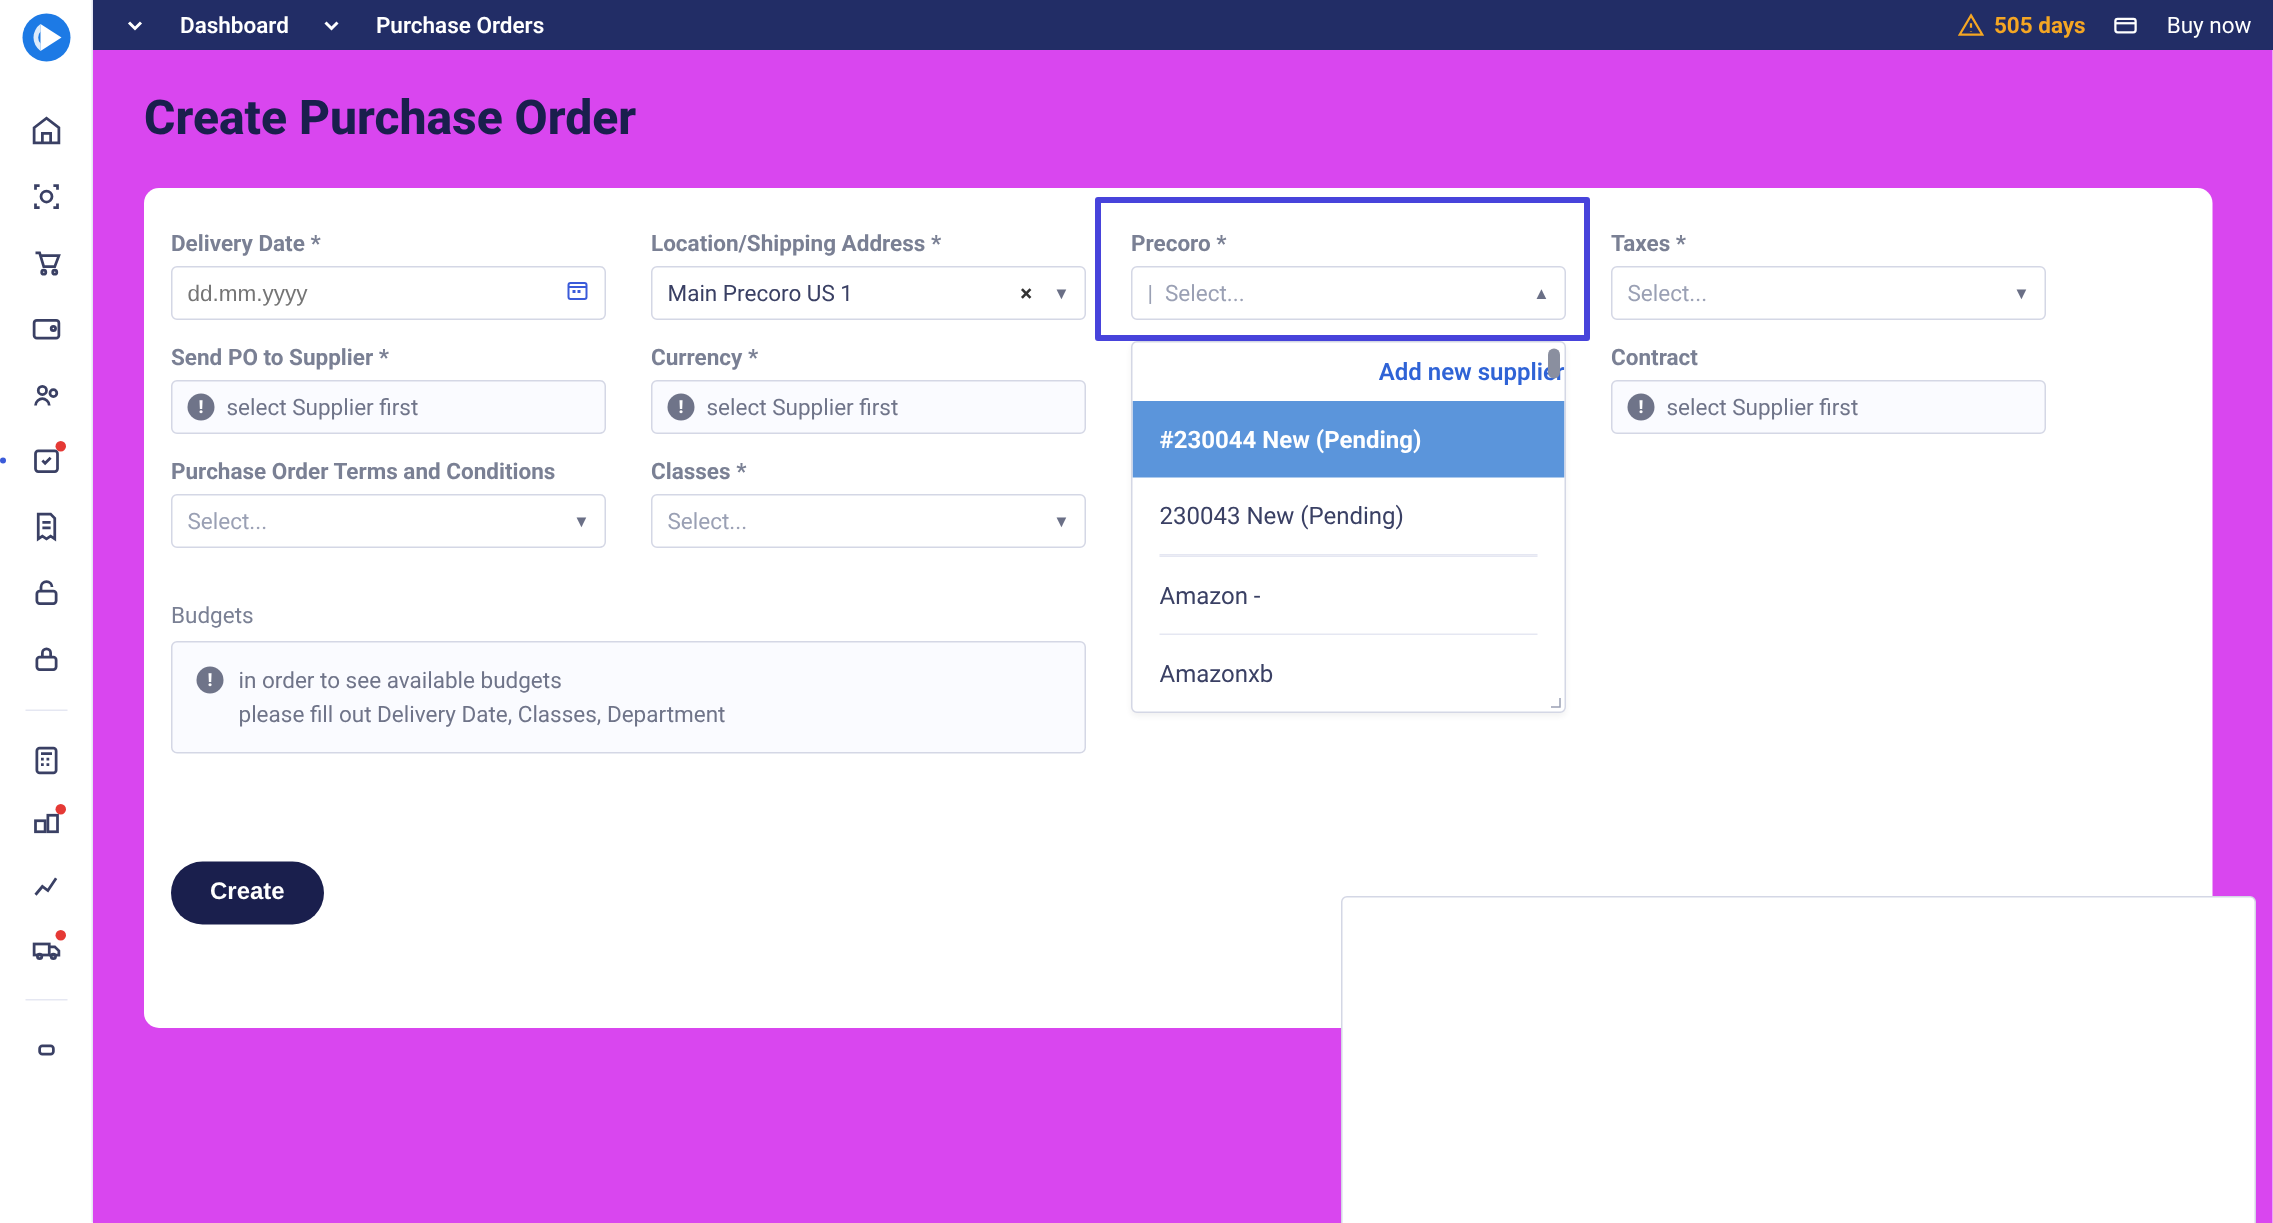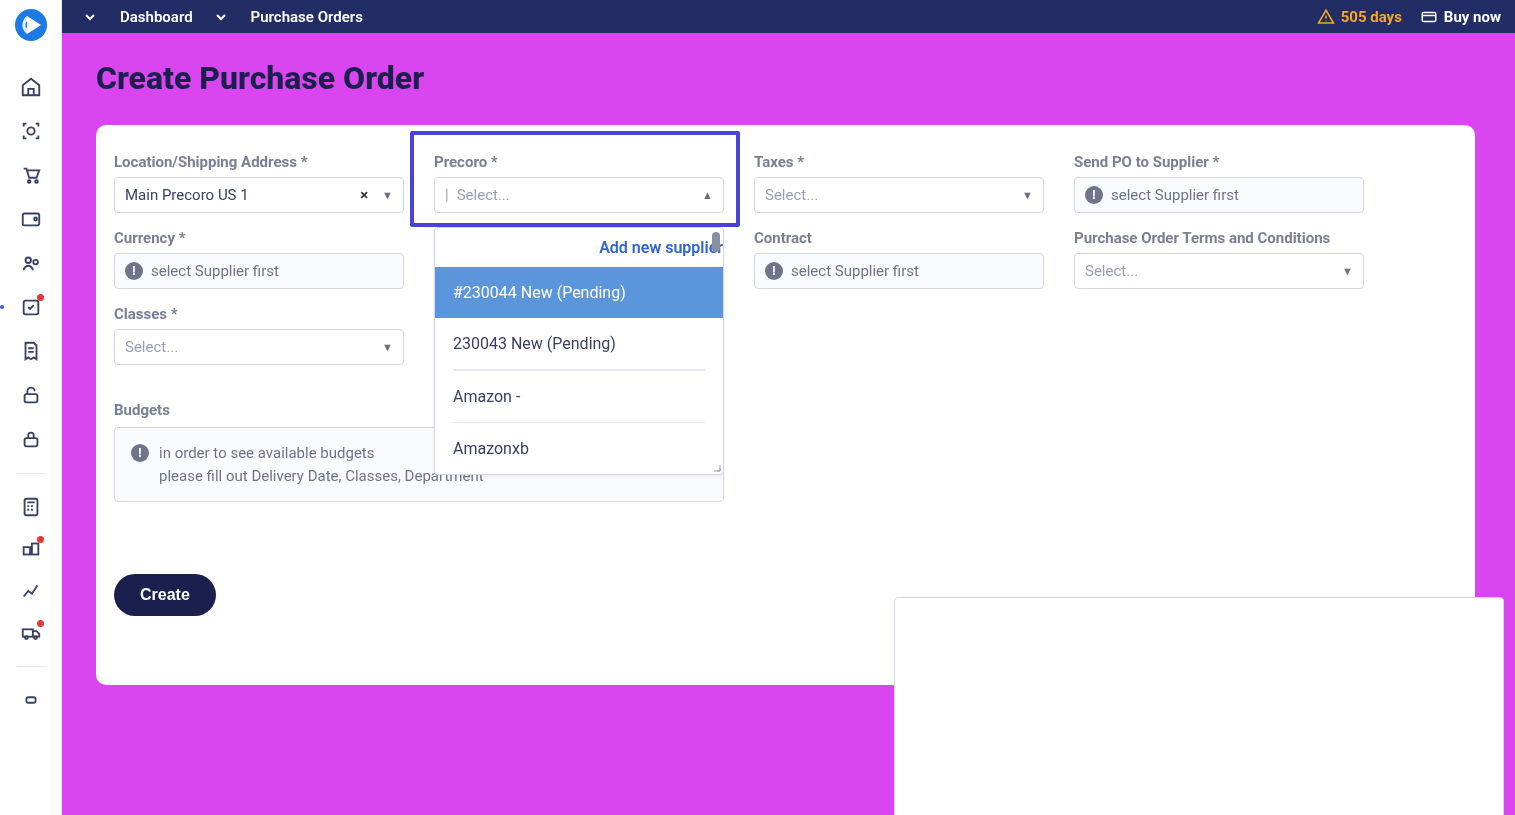--- a/index.html
+++ b/index.html
@@ -30,21 +30,21 @@
     gap: 24px;
     margin-right: 22px;
     font-weight: 600;
   }
   .topbar .chev {
     width: 12px; height: 12px;
     display: inline-block;
   }
   .topbar .right { margin-left: auto; display:flex; align-items:center; gap:18px; }
   .topbar .warning { color: #f5a623; font-weight:700; display:flex; align-items:center; gap:6px; }
-  .topbar .buynow { color:#fff; font-weight:700; display:flex; align-items:center; gap:6px; }
+  .topbar .buynow { color:#fff; font-weight:400; display:flex; align-items:center; gap:18px; }
 
   
   .sidebar {
     position: fixed;
     top:0; bottom:0; left:0;
     width:62px;
     background:#ffffff;
     border-right:1px solid #e5e7f2;
     display:flex;
     flex-direction:column;
@@ -206,21 +206,21 @@
     overflow-y:auto;
   }
   .dropdown .item {
     padding: 16px 18px;
     font-size:16px;
     color:#3a4064;
   }
   .dropdown .item.active {
     background:#5b95db;
     color:#fff;
-    font-weight:400;
+    font-weight:700;
   }
   .dropdown .sep {
     height:1px;
     background:#e5e7f2;
     margin: 0 18px;
   }
   .dropdown .scroll::-webkit-scrollbar { width:8px; }
   .dropdown .scroll::-webkit-scrollbar-track { background:transparent; }
   .dropdown .scroll::-webkit-scrollbar-thumb { background:#9aa0b4; border-radius:4px; }
   .dropdown .scroll-handle {
@@ -235,21 +235,21 @@
     bottom:2px; right:2px;
     width:12px; height:12px;
   }
 
   .budgets-section {
     margin-top: 36px;
     width: 610px;
   }
   .budgets-section .label {
     font-size:15px;
-    font-weight:700;
+    font-weight:400;
     color:#7a8094;
     margin-bottom:8px;
   }
   .budget-box {
     border:1px solid #d4d7e5;
     border-radius:4px;
     background:#fafbff;
     padding: 14px 16px;
     display:flex;
     gap:10px;
@@ -439,20 +439,34 @@
     </div>
   </div>
 </header>
 
 <main class="main">
   <h1 class="page-title">Create Purchase Order</h1>
 
   <div class="card">
     <div class="form-grid">
 
+      <div class="field">
+        <label>Delivery Date *</label>
+        <div class="control">
+          <input placeholder="dd.mm.yyyy" style="">
+          <span class="cal-icon">
+            <svg width="16" height="16" viewBox="0 0 24 24" fill="#3b5bd9">
+                <rect x="3" y="5" width="18" height="16" rx="2" fill="none" stroke="#3b5bd9" stroke-width="2"></rect>
+                <path d="M3 9h18" stroke="#3b5bd9" stroke-width="2"></path>
+                <rect x="7" y="12" width="3" height="3"></rect>
+                <rect x="12" y="12" width="3" height="3"></rect>
+              </svg>
+          </span>
+        </div>
+      </div>
 
       <div class="field">
         <label>Location/Shipping Address *</label>
         <div class="control">
           <span class="value">Main Precoro US 1</span>
           <span class="clear-x">×</span>
           <span class="caret">▼</span>
         </div>
       </div>
 

